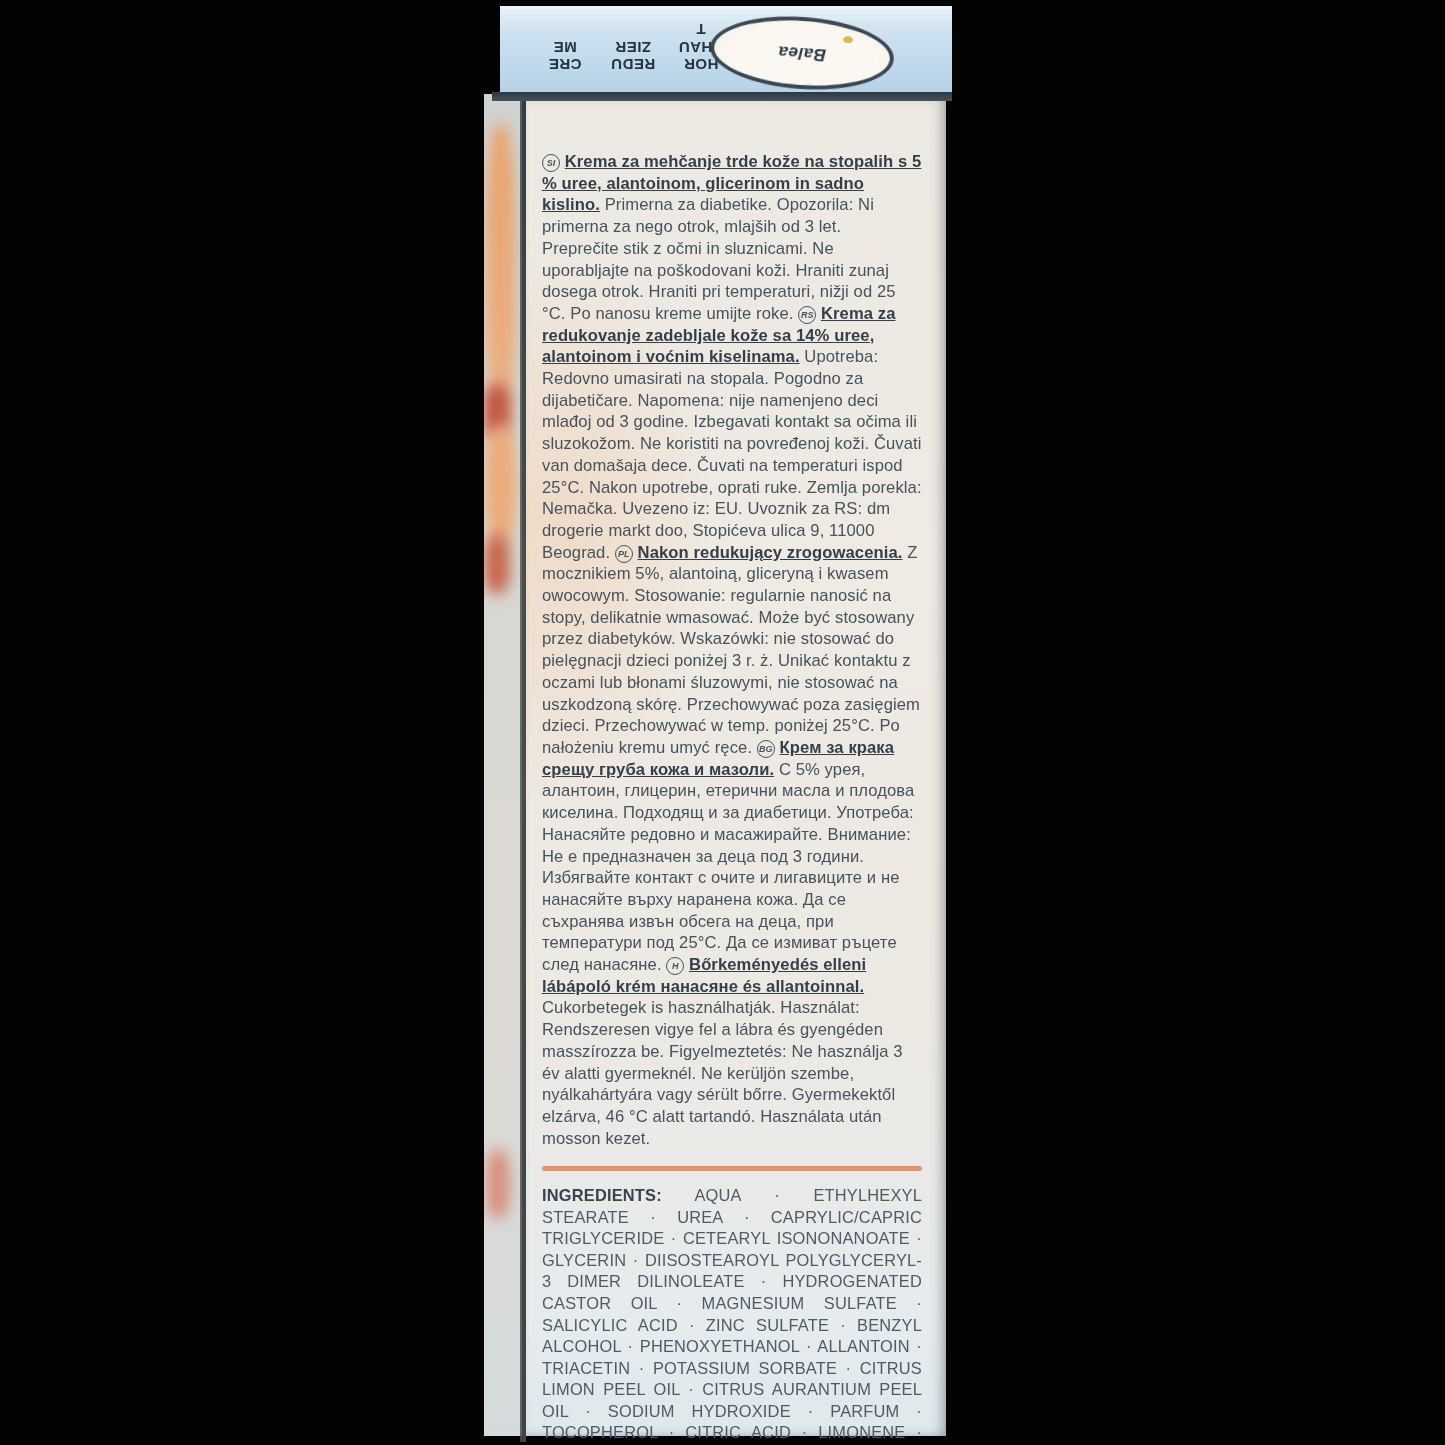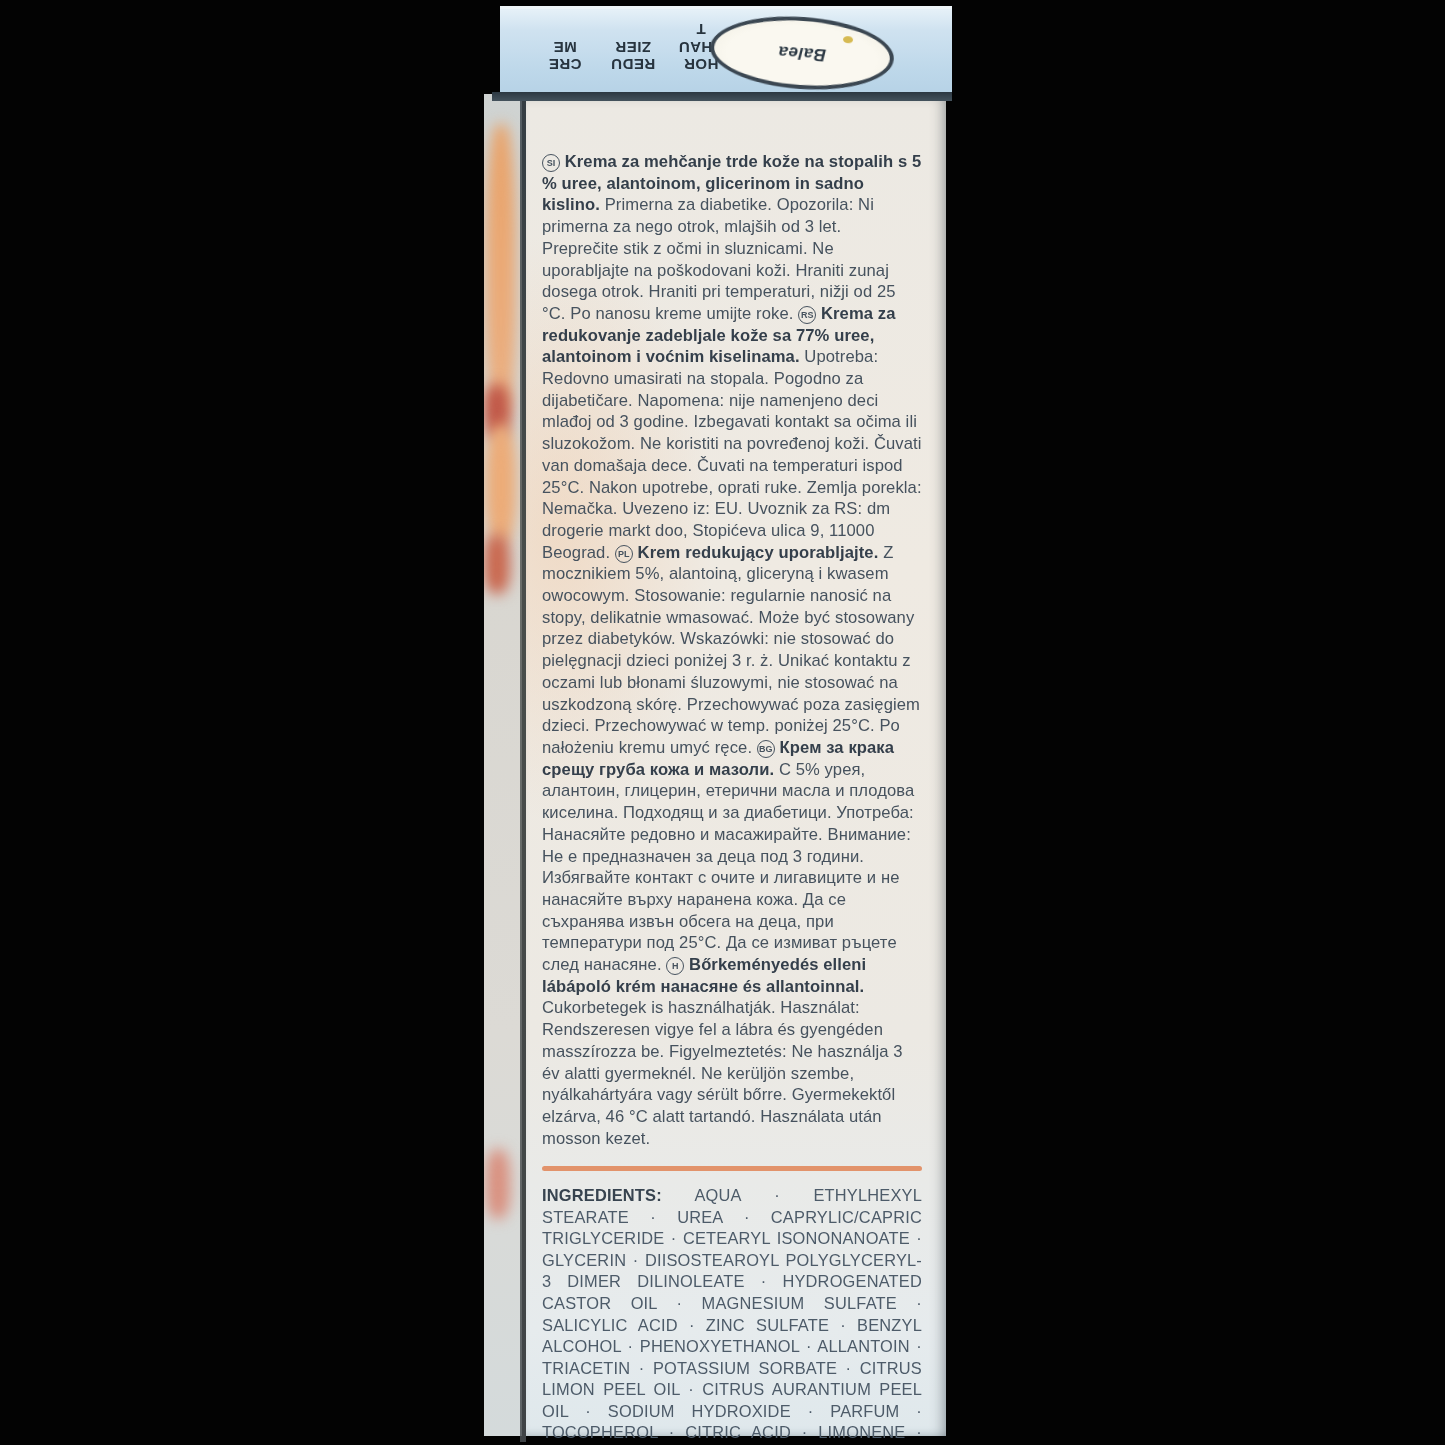--- a/index.html
+++ b/index.html
@@ -50,22 +50,22 @@
            radial-gradient(ellipse 220px 420px at 8% 32%, rgba(240,200,165,.45), rgba(240,200,165,0) 70%),
            linear-gradient(180deg,#ece9e3 0%,#efeae2 35%,#ece9e3 70%,#e6ebed 92%,#dfe8ec 100%);
          box-shadow:inset -10px 0 14px -8px rgba(40,50,60,.45), inset 0 -6px 10px -6px rgba(90,110,120,.35);}
   .paneltext{position:absolute;left:16px;right:24px;top:0;filter:blur(.40px);}
 
   .maintext{margin-top:50px;font-size:16.6px;line-height:21.7px;color:#46525e;
             letter-spacing:.1px;text-align:left;}
   .maintext b{color:#343f4b;}
   .code{display:inline-block;width:16px;height:16px;line-height:16px;border:1.4px solid #46525e;
         border-radius:50%;font-size:9px;font-weight:700;text-align:center;vertical-align:1px;
-        letter-spacing:0;}
-  .seg b{font-weight:700;}
+        letter-spacing:0;font-style:italic;}
+  .seg b{font-weight:700;text-decoration:underline;}
 
   .rule{height:5px;background:#e28a5e;border-radius:3px;opacity:.9;filter:blur(.6px);}
   .rule.top{margin-top:12px;}
 
   .ingredients{margin-top:14px;font-size:16.4px;line-height:21.6px;color:#4d5b69;
                text-align:justify;letter-spacing:.2px;}
   .ingredients b{color:#37434f;}
 </style>
 </head>
 <body>
@@ -99,26 +99,26 @@
       <div class="paneltext">
 
         <p class="maintext">
           <span class="seg">
             <span class="code">SI</span>
             <b>Krema za mehčanje trde kože na stopalih s 5 % uree, alantoinom, glicerinom in sadno kislino.</b>
             <span>Primerna za diabetike. Opozorila: Ni primerna za nego otrok, mlajših od 3 let. Preprečite stik z očmi in sluznicami. Ne uporabljajte na poškodovani koži. Hraniti zunaj dosega otrok. Hraniti pri temperaturi, nižji od 25 °C. Po nanosu kreme umijte roke.</span>
           </span>
           <span class="seg">
             <span class="code">RS</span>
-            <b>Krema za redukovanje zadebljale kože sa 77% uree, alantoinom i voćnim kiselinama.</b>
+            <b>Krema za redukovanje zadebljale kože sa 14% uree, alantoinom i voćnim kiselinama.</b>
             <span>Upotreba: Redovno umasirati na stopala. Pogodno za dijabetičare. Napomena: nije namenjeno deci mlađoj od 3 godine. Izbegavati kontakt sa očima ili sluzokožom. Ne koristiti na povređenoj koži. Čuvati van domašaja dece. Čuvati na temperaturi ispod 25°C. Nakon upotrebe, oprati ruke. Zemlja porekla: Nemačka. Uvezeno iz: EU. Uvoznik za RS: dm drogerie markt doo, Stopićeva ulica 9, 11000 Beograd.</span>
           </span>
           <span class="seg">
             <span class="code">PL</span>
-            <b>Krem redukujący uporabljajte.</b>
+            <b>Nakon redukujący zrogowacenia.</b>
             <span>Z mocznikiem 5%, alantoiną, gliceryną i kwasem owocowym. Stosowanie: regularnie nanosić na stopy, delikatnie wmasować. Może być stosowany przez diabetyków. Wskazówki: nie stosować do pielęgnacji dzieci poniżej 3 r. ż. Unikać kontaktu z oczami lub błonami śluzowymi, nie stosować na uszkodzoną skórę. Przechowywać poza zasięgiem dzieci. Przechowywać w temp. poniżej 25°C. Po nałożeniu kremu umyć ręce.</span>
           </span>
           <span class="seg">
             <span class="code">BG</span>
             <b>Крем за крака срещу груба кожа и мазоли.</b>
             <span>С 5% урея, алантоин, глицерин, етерични масла и плодова киселина. Подходящ и за диабетици. Употреба: Нанасяйте редовно и масажирайте. Внимание: Не е предназначен за деца под 3 години. Избягвайте контакт с очите и лигавиците и не нанасяйте върху наранена кожа. Да се съхранява извън обсега на деца, при температури под 25°C. Да се измиват ръцете след нанасяне.</span>
           </span>
           <span class="seg">
             <span class="code">H</span>
             <b>Bőrkeményedés elleni lábápoló krém нанасяне és allantoinnal.</b>

